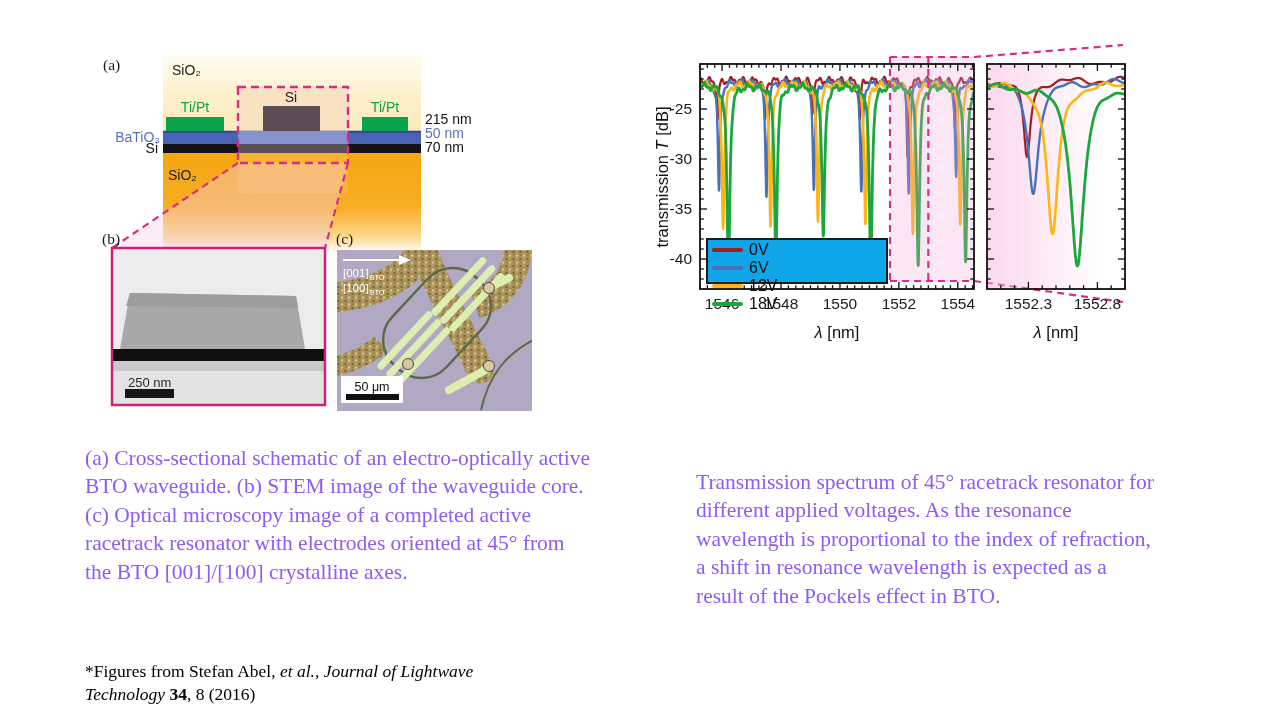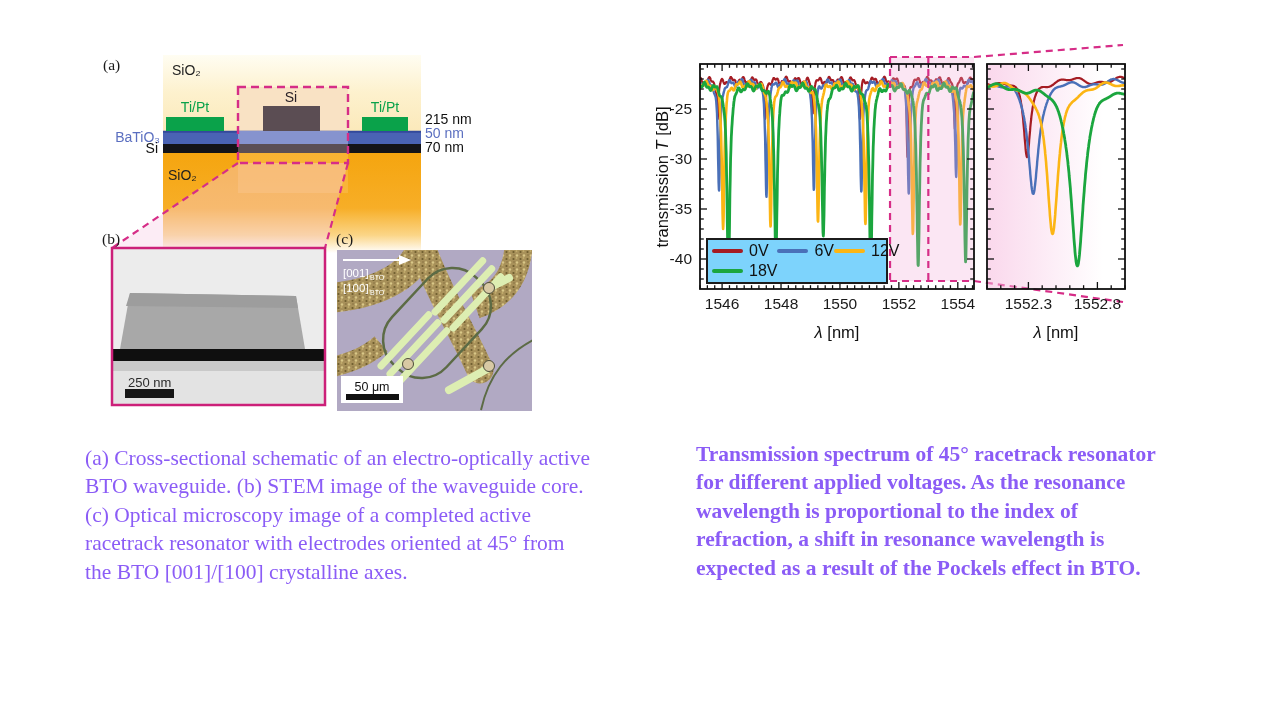--- a/index.html
+++ b/index.html
@@ -11,22 +11,22 @@
   .caption{font-family:"Liberation Serif",serif;font-size:21.5px;line-height:1.32;color:#8b5cf6;}
   .footnote{font-family:"Liberation Serif",serif;font-size:17.5px;line-height:1.3;color:#000;}
   .footnote .it{font-style:italic;}
   .footnote .bd{font-weight:bold;}
   .chart-wrap{left:640px;top:40px;width:560px;height:318px;}
   .axis-title{position:absolute;font-size:16.5px;color:#111;white-space:nowrap;}
   .ylab{left:22px;top:137px;transform:translate(-50%,-50%) rotate(-90deg);}
   .xlab-main{left:197px;top:283px;transform:translateX(-50%);}
   .xlab-zoom{left:416px;top:283px;transform:translateX(-50%);}
   .axis-title .it{font-style:italic;}
-  .legend{position:absolute;left:66px;top:198px;width:182px;height:46px;background:#7dd3fc;
-          border:2px solid #1c1c1c;display:grid;grid-template-columns:1fr 1fr 1fr;
+  .legend{position:absolute;left:66px;top:198px;width:182px;height:46px;background:#0ea5e9;
+          border:2px solid #1c1c1c;display:grid;grid-template-columns:1fr;
           grid-template-rows:1fr 1fr;align-items:center;padding:1px 4px;box-sizing:border-box;}
   .legend-item{display:flex;align-items:center;gap:6px;font-size:16px;color:#111;}
   .legend-swatch{width:31px;height:4.5px;border-radius:2px;flex:0 0 auto;}
 </style>
 </head>
 <body>
 
 <div class="slide">
 
   <svg class="abs" style="left:60px;top:30px;" width="500" height="400" viewBox="0 0 500 400">
@@ -399,14 +399,15 @@
           <span>12V</span>
         </div>
       <div class="legend-item">
           <span class="legend-swatch" style="background: rgb(27, 166, 62);"></span>
           <span>18V</span>
         </div>
     </div>
   </div>
 
   <div class="abs caption" style="left:85px;top:444px;width:507px;">(a) Cross-sectional schematic of an electro-optically active BTO waveguide. (b) STEM image of the waveguide core. (c) Optical microscopy image of a completed active racetrack resonator with electrodes oriented at 45° from the BTO [001]/[100] crystalline axes.</div>
-  <div class="abs caption" style="left:696px;top:440px;width:462px;font-weight:bold;">Transmission spectrum of 45° racetrack resonator for different applied voltages.  As the resonance wavelength is proportional to the index of refraction, a shift in resonance wavelength is expected as a result of the Pockels effect in BTO.</div>
+  <div class="abs caption" style="left:696px;top:468px;width:462px;">Transmission spectrum of 45° racetrack resonator for different applied voltages.  As the resonance wavelength is proportional to the index of refraction, a shift in resonance wavelength is expected as a result of the Pockels effect in BTO.</div>
+  <div class="abs footnote" style="left:85px;top:660px;width:390px;"><span>*Figures from Stefan Abel, </span><span class="it">et al., Journal of Lightwave Technology </span><span class="bd">34</span><span>, 8 (2016)</span></div>
 </div>
 
 </body></html>

